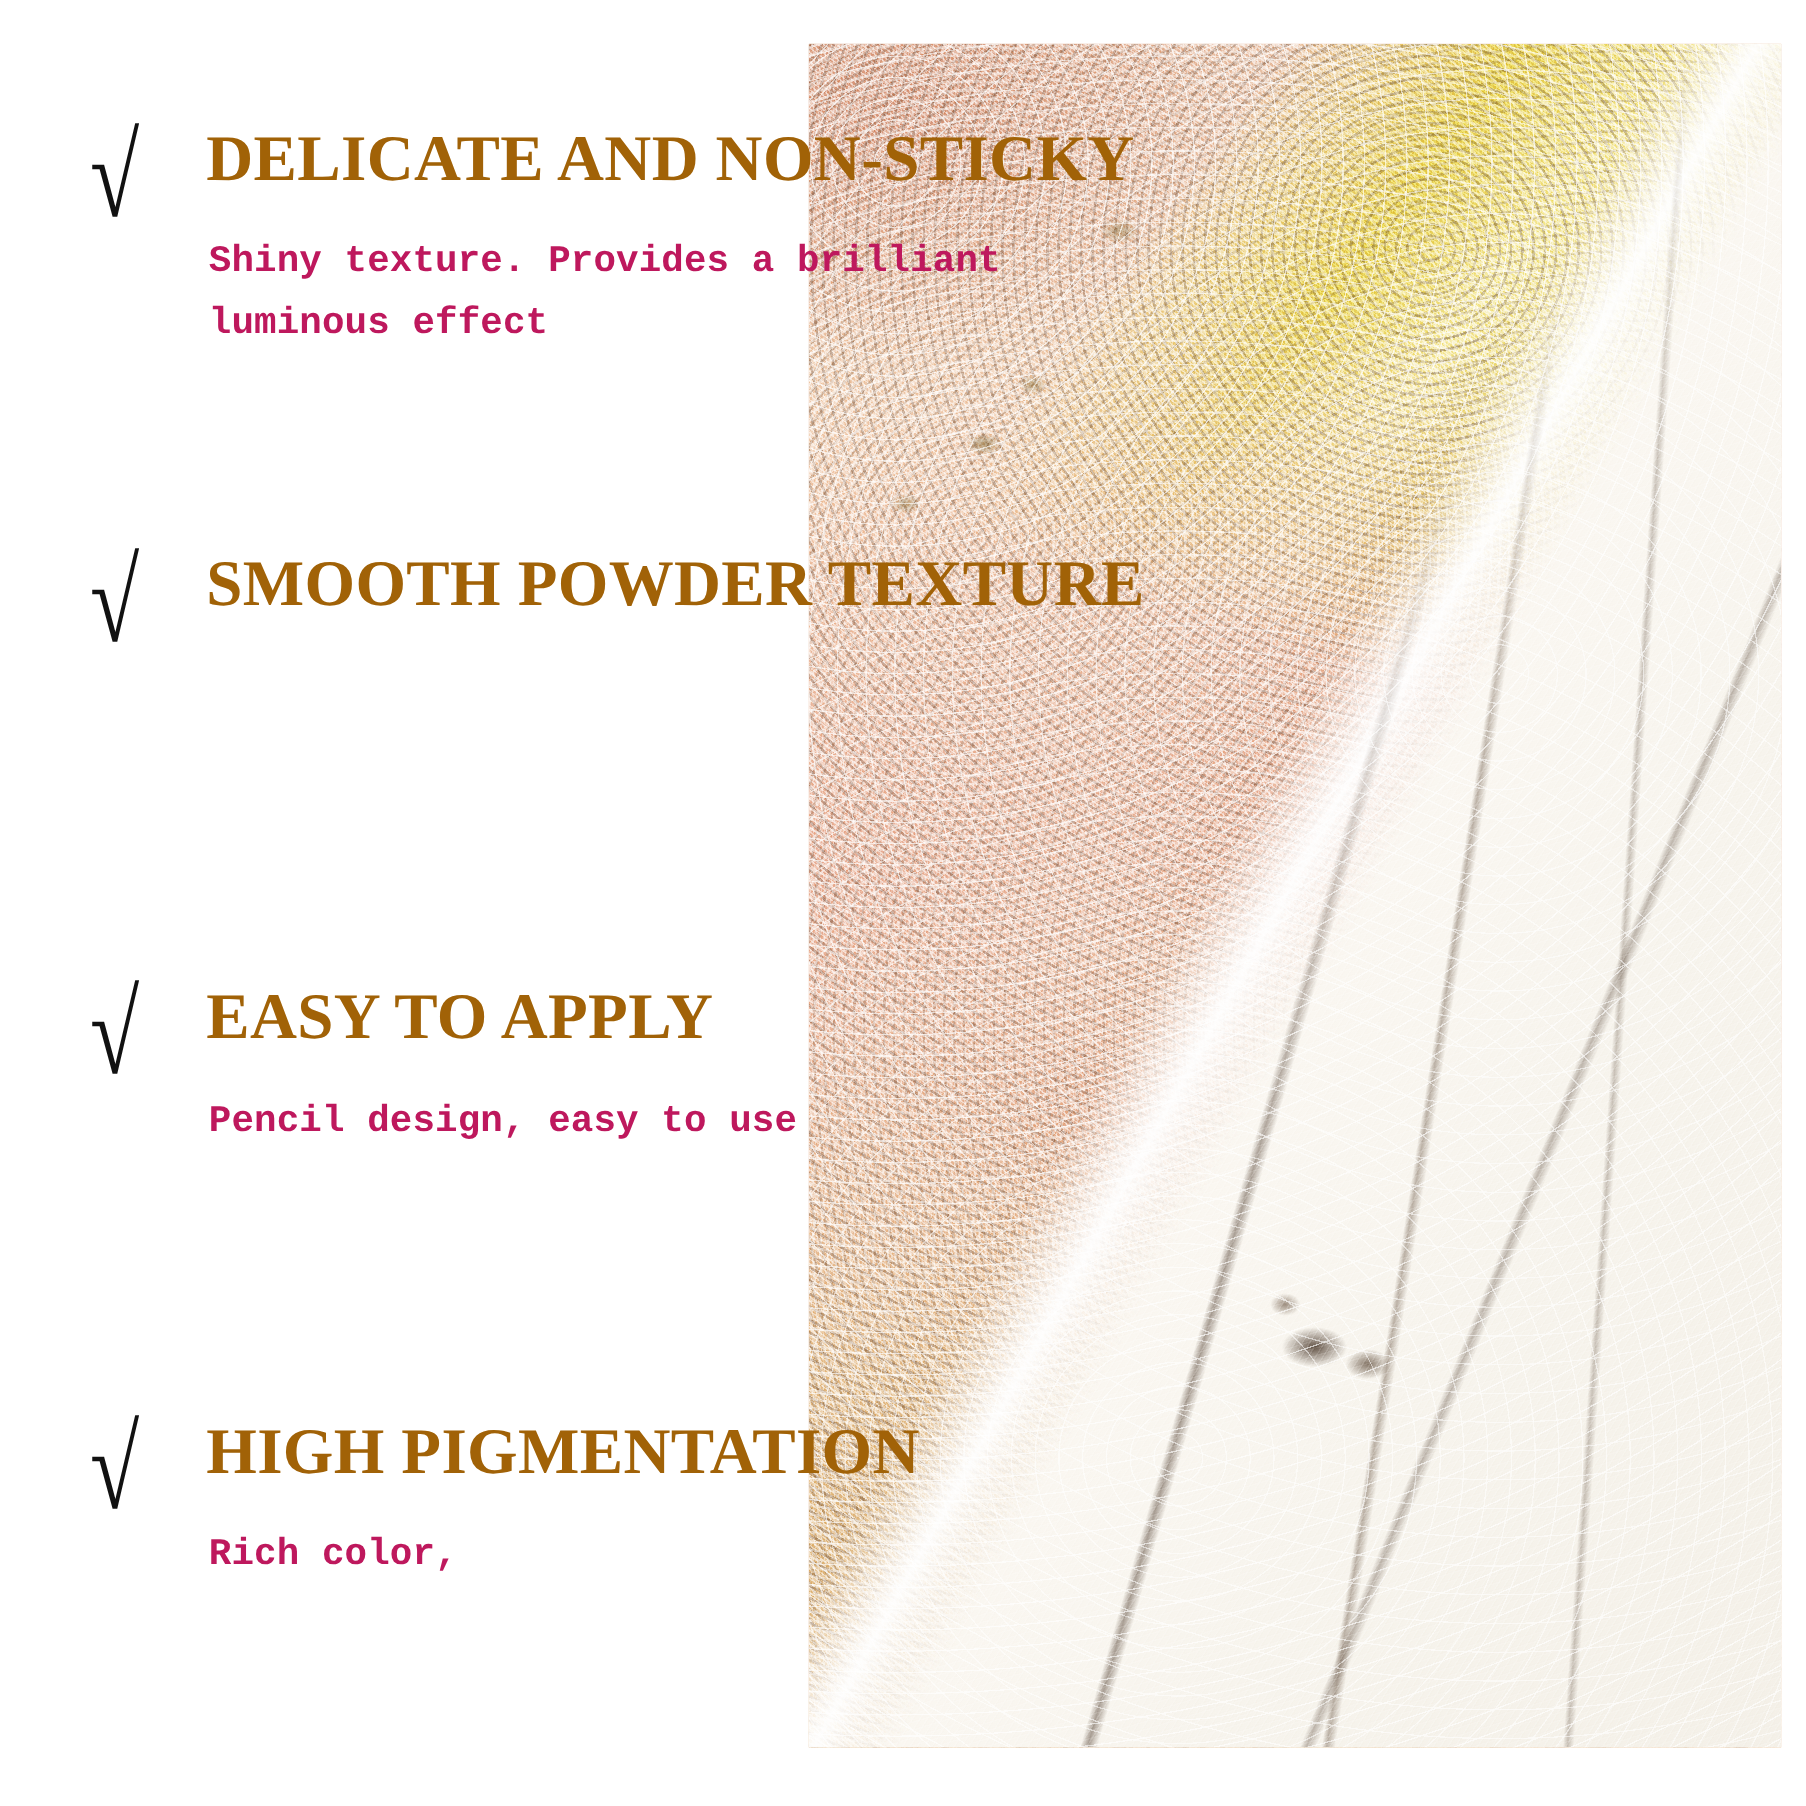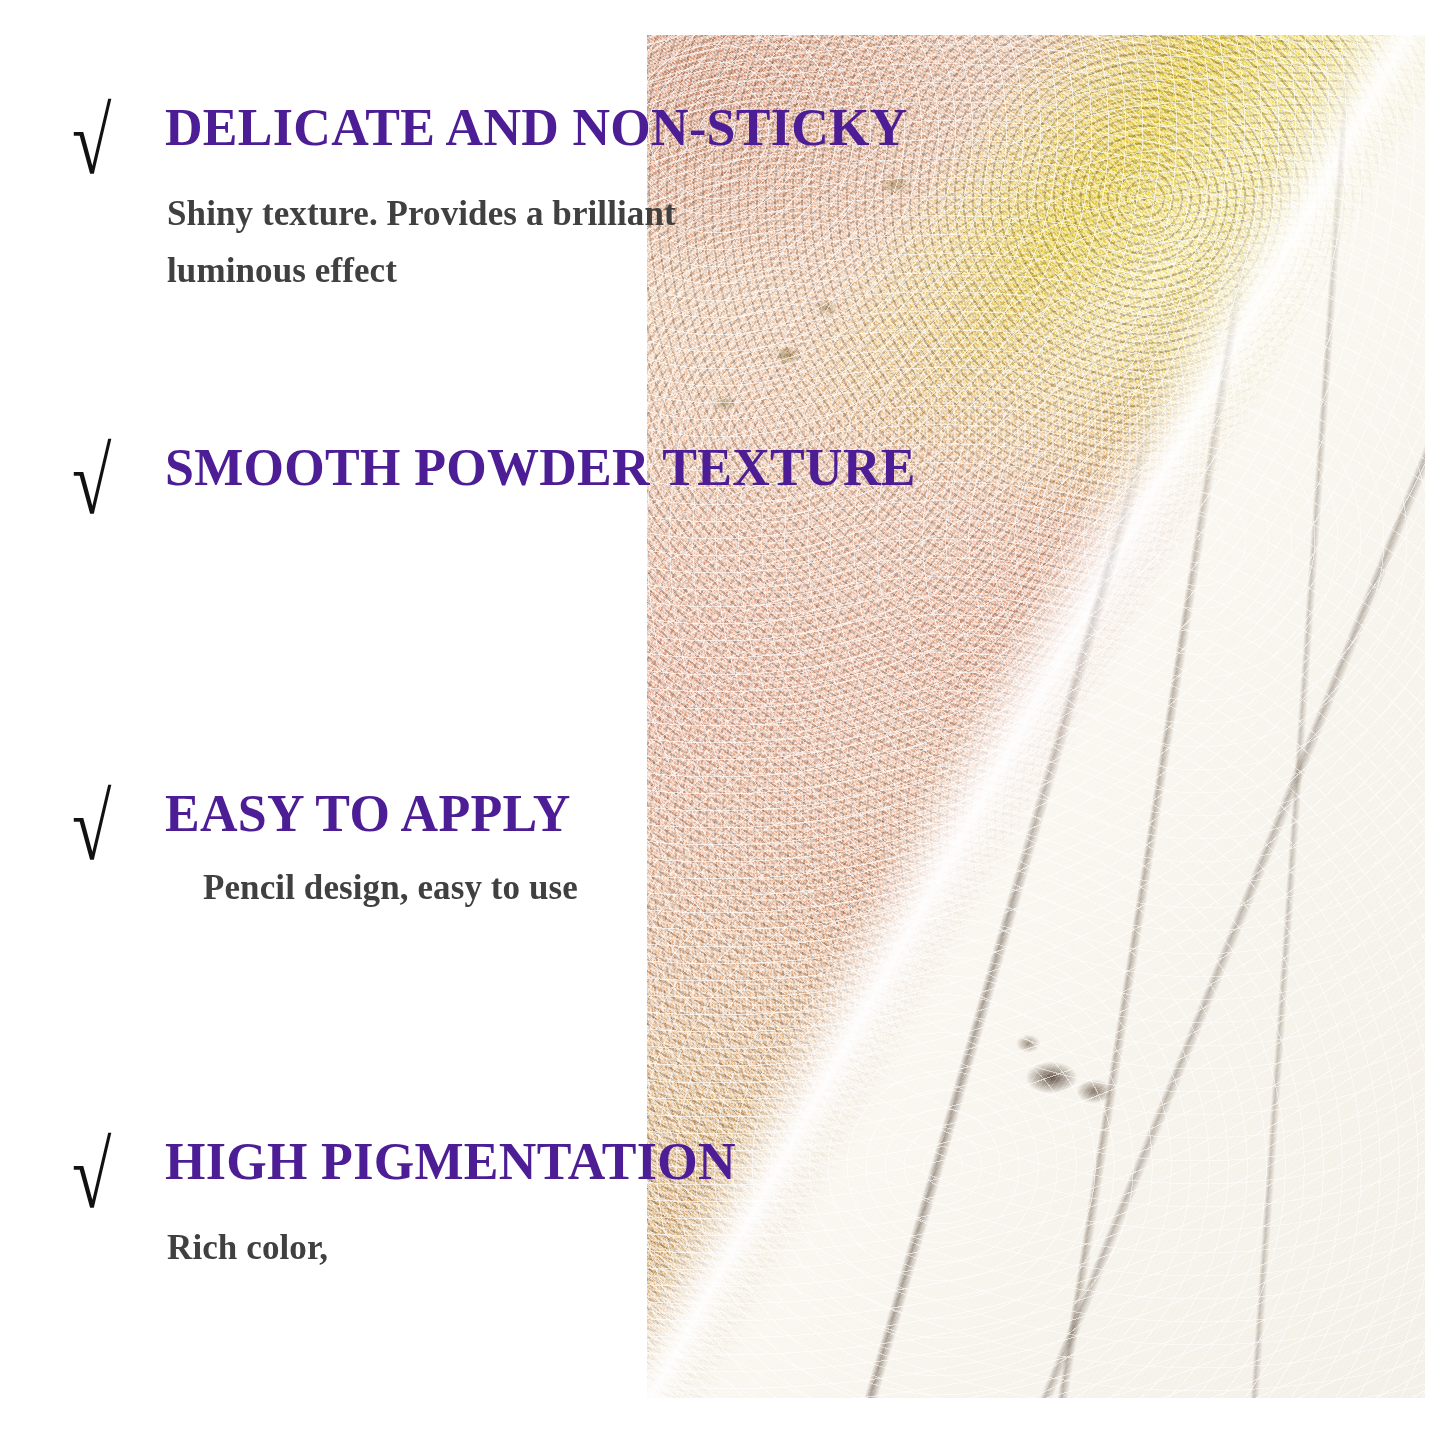--- a/index.html
+++ b/index.html
@@ -141,35 +141,35 @@
   .feature{position:absolute;left:0;width:1000px;}
   .check{
     position:absolute;left:72px;top:-6px;
     font-size:92px;line-height:1;font-weight:700;color:#111;
     font-family:"Liberation Serif","DejaVu Serif",serif;
     transform:scaleX(.78) scaleY(1.02);transform-origin:left top;
     letter-spacing:-2px;
   }
   .heading{
     position:absolute;left:165px;top:0;
-    font-size:52px;line-height:1.06;font-weight:700;color:#4c1d95;
+    font-size:52px;line-height:1.06;font-weight:700;color:#a16207;
     letter-spacing:.3px;white-space:nowrap;
     font-family:"Liberation Serif","DejaVu Serif",serif;
   }
   .body{
     position:absolute;left:167px;
-    font-size:35px;line-height:1.62;font-weight:700;color:#404040;
-    font-family:Liberation Serif, serif;
+    font-size:30px;line-height:1.62;font-weight:700;color:#be185d;
+    font-family:Liberation Mono, monospace;
     letter-spacing:.1px;
   }
   .body span{display:block;white-space:nowrap;}
 
   #f1{top:100px;} #f1 .body{top:86px;}
   #f2{top:440px;} #f2 .body{top:86px;}
-  #f3{top:786px;} #f3 .body{top:74px;margin-left:36px;}
+  #f3{top:786px;} #f3 .body{top:88px;}
   #f4{top:1134px;} #f4 .body{top:86px;text-align:right;}
 </style>
 </head>
 <body>
 
 <div id="stage">
 
   <div id="photo">
     <div class="layer base"></div>
     <div class="layer rose-top"></div>

